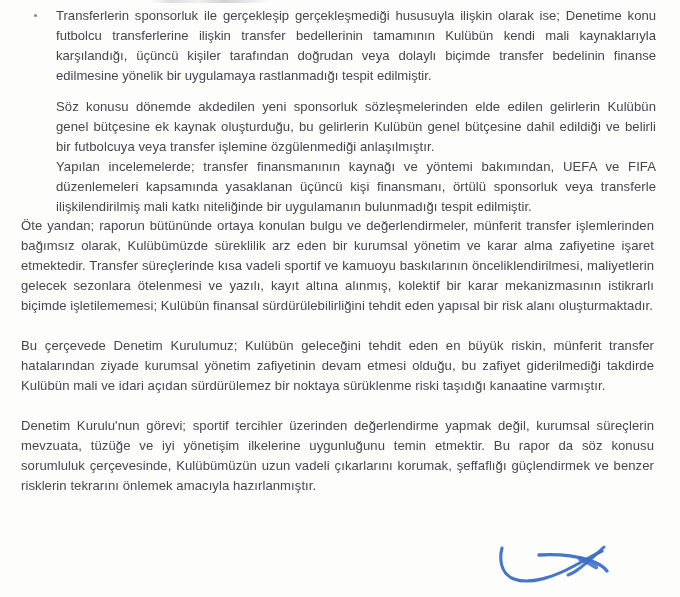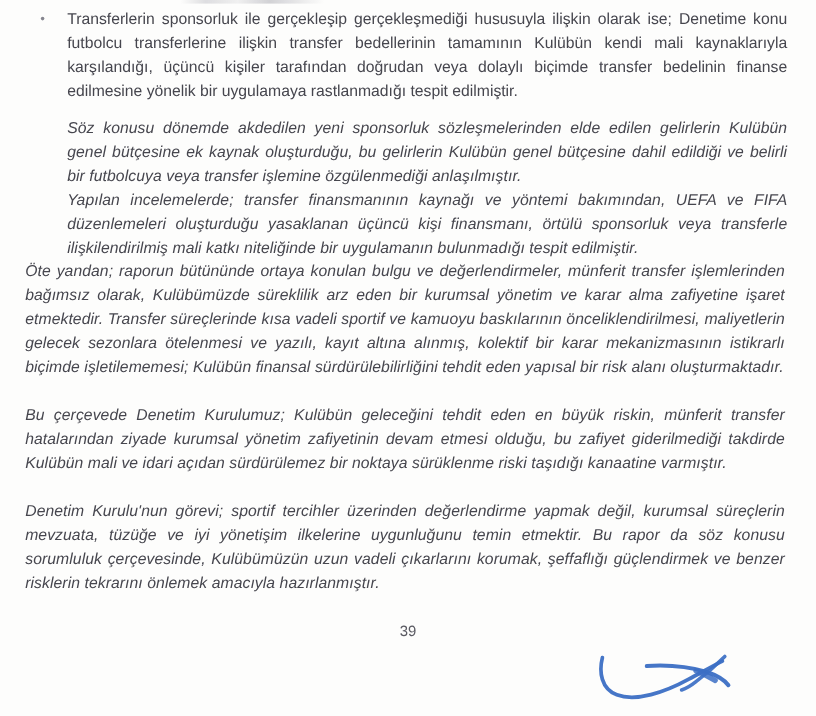--- a/index.html
+++ b/index.html
@@ -32,21 +32,20 @@
     filter: blur(0.6px);
   }
   .body-text {
     position: absolute;
     font-size: 13.1px;
     line-height: 20.1px;
     text-align: justify;
     text-justify: inter-word;
     color: #46464e;
     letter-spacing: 0.005em;
-    font-style: italic;
   }
   
   #bullet-block {
     position: absolute;
     left: 30px;
     top: 6px;
     width: 626px;
   }
   #bullet-marker {
     position: absolute;
@@ -103,29 +102,28 @@
 
   <div id="top-artifact"></div>
 
   <div id="bullet-block">
     <span id="bullet-marker"></span>
     <div id="bullet-text">Transferlerin sponsorluk ile gerçekleşip gerçekleşmediği hususuyla ilişkin olarak ise; Denetime konu futbolcu transferlerine ilişkin transfer bedellerinin tamamının Kulübün kendi mali kaynaklarıyla karşılandığı, üçüncü kişiler tarafından doğrudan veya dolaylı biçimde transfer bedelinin finanse edilmesine yönelik bir uygulamaya rastlanmadığı tespit edilmiştir.</div>
   </div>
 
   <div class="body-text indented" style="top: 97px;">Söz konusu dönemde akdedilen yeni sponsorluk sözleşmelerinden elde edilen gelirlerin Kulübün genel bütçesine ek kaynak oluşturduğu, bu gelirlerin Kulübün genel bütçesine dahil edildiği ve belirli bir futbolcuya veya transfer işlemine özgülenmediği anlaşılmıştır.</div>
 
-  <div class="body-text indented" style="top: 157px;">Yapılan incelemelerde; transfer finansmanının kaynağı ve yöntemi bakımından, UEFA ve FIFA düzenlemeleri oluşturduğu yasaklanan üçüncü kişi finansmanı, örtülü sponsorluk veya transferle ilişkilendirilmiş mali katkı niteliğinde bir uygulamanın bulunmadığı tespit edilmiştir.</div>
+  <div class="body-text indented" style="top: 157px;">Yapılan incelemelerde; transfer finansmanının kaynağı ve yöntemi bakımından, UEFA ve FIFA düzenlemeleri kapsamında yasaklanan üçüncü kişi finansmanı, örtülü sponsorluk veya transferle ilişkilendirilmiş mali katkı niteliğinde bir uygulamanın bulunmadığı tespit edilmiştir.</div>
 
   <div class="body-text full" style="top: 216px;">Öte yandan; raporun bütününde ortaya konulan bulgu ve değerlendirmeler, münferit transfer işlemlerinden bağımsız olarak, Kulübümüzde süreklilik arz eden bir kurumsal yönetim ve karar alma zafiyetine işaret etmektedir. Transfer süreçlerinde kısa vadeli sportif ve kamuoyu baskılarının önceliklendirilmesi, maliyetlerin gelecek sezonlara ötelenmesi ve yazılı, kayıt altına alınmış, kolektif bir karar mekanizmasının istikrarlı biçimde işletilememesi; Kulübün finansal sürdürülebilirliğini tehdit eden yapısal bir risk alanı oluşturmaktadır.</div>
 
   <div class="body-text full" style="top: 336px;">Bu çerçevede Denetim Kurulumuz; Kulübün geleceğini tehdit eden en büyük riskin, münferit transfer hatalarından ziyade kurumsal yönetim zafiyetinin devam etmesi olduğu, bu zafiyet giderilmediği takdirde Kulübün mali ve idari açıdan sürdürülemez bir noktaya sürüklenme riski taşıdığı kanaatine varmıştır.</div>
 
   <div class="body-text full" style="top: 416px;">Denetim Kurulu'nun görevi; sportif tercihler üzerinden değerlendirme yapmak değil, kurumsal süreçlerin mevzuata, tüzüğe ve iyi yönetişim ilkelerine uygunluğunu temin etmektir. Bu rapor da söz konusu sorumluluk çerçevesinde, Kulübümüzün uzun vadeli çıkarlarını korumak, şeffaflığı güçlendirmek ve benzer risklerin tekrarını önlemek amacıyla hazırlanmıştır.</div>
 
-  <div id="page-number">39</div>
 
   <div id="signature">
     <svg viewBox="0 0 132 58" xmlns="http://www.w3.org/2000/svg">
       <g fill="none" stroke="#3c6fc4" stroke-linecap="round" stroke-linejoin="round">
 
         <path d="M10 14 C7 26, 9 40, 22 45 C38 51, 62 43, 82 32 C95 25, 104 20, 110 17" stroke-width="3.1" opacity="0.95"></path>
 
         <path d="M47 21 C62 20, 80 21, 97 26 C106 29, 112 33, 115 37" stroke-width="3.4" opacity="0.95"></path>
 
         <path d="M112 13 C105 20, 96 28, 88 34 C83 38, 79 40, 76 41" stroke-width="3.0" opacity="0.92"></path>

